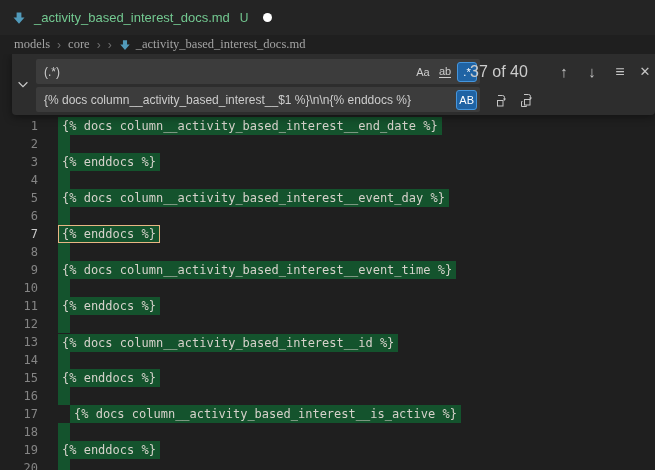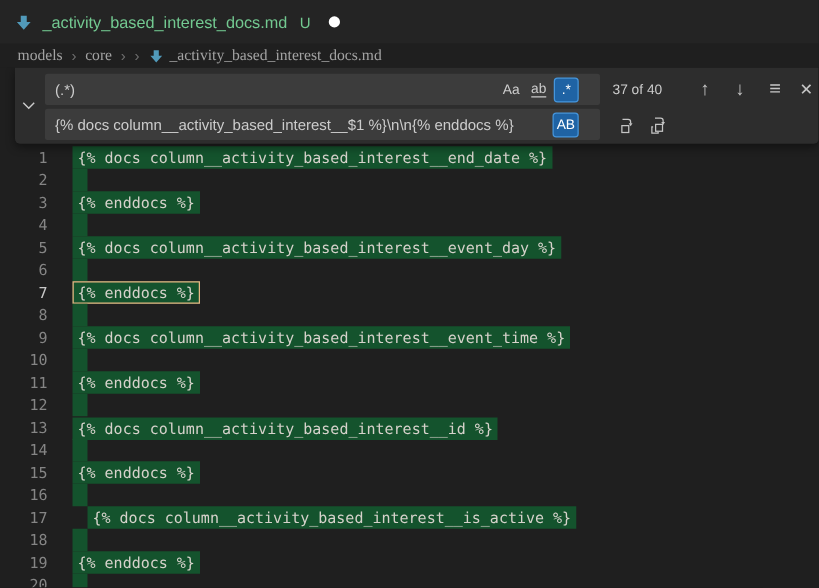--- a/index.html
+++ b/index.html
@@ -47,28 +47,28 @@
                  background:#2d2d2d; border-radius:0 0 4px 4px;
                  box-shadow:0 2px 8px rgba(0,0,0,.45); }
   .fw-toggle { position:absolute; left:0; top:18px; width:22px; height:24px;
                display:flex; align-items:center; justify-content:center; cursor:pointer; }
   .fw-input-wrap { position:absolute; left:24px; width:444px; height:25px;
                    background:#3c3c3c; border-radius:2px; display:flex; align-items:center; }
   .fw-find { top:5px; } .fw-replace { top:33px; }
   .fw-input { flex:1 1 auto; min-width:0; background:transparent; border:none; outline:none;
               color:#cccccc; font-size:12px; font-family:"Liberation Sans", sans-serif;
               padding:0 4px 0 8px; height:100%; }
-  .opts { display:flex; align-items:center; gap:2px; padding-right:17px; }
+  .opts { display:flex; align-items:center; gap:2px; padding-right:3px; }
   .opt { min-width:20px; height:20px; border-radius:3px; display:flex; align-items:center;
          justify-content:center; font-size:11px; color:#cccccc; cursor:pointer;
          border:1px solid transparent; padding:0 2px; }
   .opt.active { background:#1f63a4; border-color:#4596dd; color:#ffffff; }
   .opt .uline { border-bottom:1px solid currentColor; padding-bottom:0; }
-  .fw-count { position:absolute; left:478px; top:5px; height:25px; display:flex;
-              align-items:center; font-size:11px; color:#cccccc; white-space:nowrap; }
+  .fw-count { position:absolute; left:458px; top:5px; height:25px; display:flex;
+              align-items:center; font-size:16px; color:#cccccc; white-space:nowrap; }
   .fw-btn { position:absolute; top:5px; width:24px; height:25px; display:flex;
             align-items:center; justify-content:center; color:#c5c5c5; font-size:15px;
             cursor:pointer; border-radius:4px; }
   .fw-btn.rep { top:33px; }
   .arrow-glyph { font-size:15px; }
   .sel-icon { font-size:16px; }
   .close-icon { font-size:13px; }
 
   svg { display:block; }
 </style>

